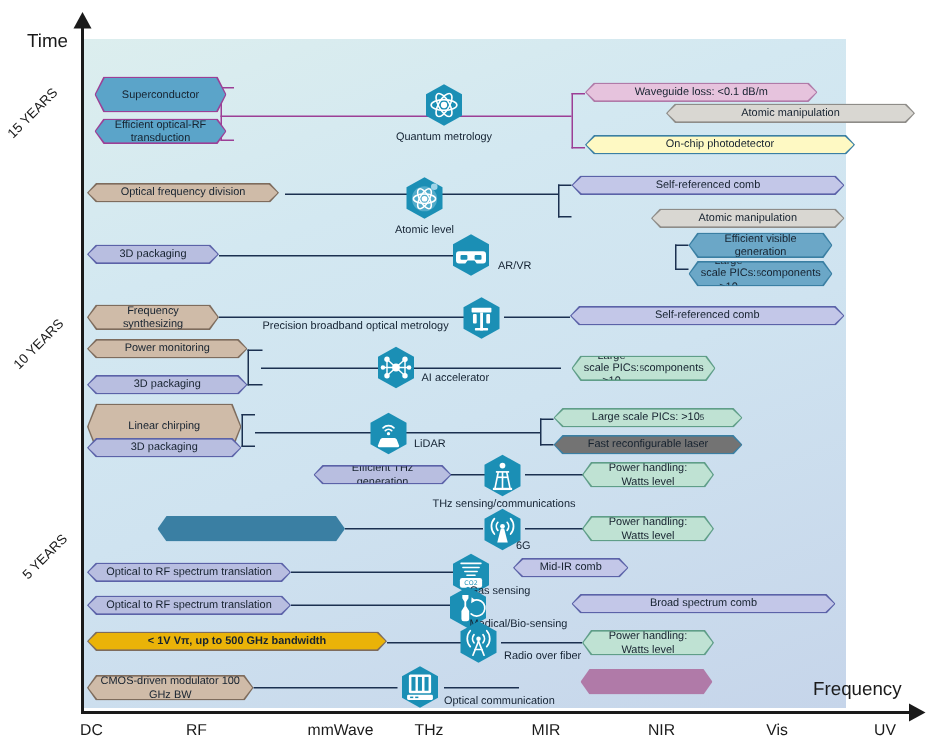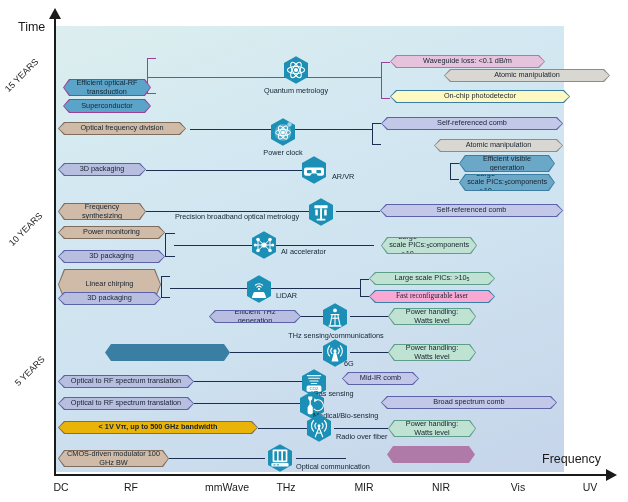--- a/index.html
+++ b/index.html
@@ -63,21 +63,21 @@
   <div class="xt" style="left:286px;">THz</div>
   <div class="xt" style="left:364px;">MIR</div>
   <div class="xt" style="left:441px;">NIR</div>
   <div class="xt" style="left:518px;">Vis</div>
   <div class="xt" style="left:590px;">UV</div>
 
   <div id="layer">
       <div class="conn mag" style="left: 147px; top: 77px; width: 234px; height: 1.4px;"></div>
       <div class="brk mag" style="left: 147px; top: 58px; width: 9px; height: 36px;"></div>
       <div class="brk mag" style="left: 381px; top: 62px; width: 9px; height: 37px;"></div>
-      <div class="nodewrap" style="left: 63px; top: 51px; width: 88px; height: 14px; margin-top: 48px;">
+      <div class="nodewrap" style="left: 63px; top: 51px; width: 88px; height: 24px;">
         <div class="outline" style="background: rgb(156, 63, 150);"></div>
         <div class="inner" style="background: rgb(91, 164, 201);">Superconductor</div>
       </div>
       <div class="nodewrap" style="left: 63px; top: 79px; width: 88px; height: 17px;">
         <div class="outline" style="background: rgb(156, 63, 150);"></div>
         <div class="inner" style="background: rgb(91, 164, 201);">Efficient optical-RF transduction</div>
       </div>
       <div class="icon" style="left: 281px; top: 55px;">
         <svg viewBox="0 0 30 30" xmlns="http://www.w3.org/2000/svg">
           <path d="M15 1.2 L27 7.9 L27 22.1 L15 28.8 L3 22.1 L3 7.9 Z" fill="#1b8fb5"></path>
@@ -114,21 +114,21 @@
           <circle cx="15" cy="15.5" r="8.4" fill="#7fc4dd" opacity="0.55"></circle>
           <g stroke="#ffffff" fill="none" stroke-width="1">
             <ellipse cx="15" cy="15.5" rx="7.4" ry="3.1"></ellipse>
             <ellipse cx="15" cy="15.5" rx="7.4" ry="3.1" transform="rotate(60 15 15.5)"></ellipse>
             <ellipse cx="15" cy="15.5" rx="7.4" ry="3.1" transform="rotate(120 15 15.5)"></ellipse>
           </g>
           <circle cx="15" cy="15.5" r="1.9" fill="#ffffff"></circle>
           <circle cx="21.5" cy="7.5" r="2.2" fill="#9fd4e8"></circle>
         </svg>
       </div>
-      <div class="icap" style="left: 283px; top: 148px; transform: translateX(-50%);">Power clock</div>
+      <div class="icap" style="left: 283px; top: 148px; transform: translateX(-50%);">Atomic level</div>
       <div class="nodewrap" style="left: 381px; top: 117px; width: 182px; height: 13px;">
         <div class="outline" style="background: rgb(91, 98, 168);"></div>
         <div class="inner" style="background: rgb(195, 199, 232);">Self-referenced comb</div>
       </div>
       <div class="nodewrap" style="left: 434px; top: 139px; width: 129px; height: 13px;">
         <div class="outline" style="background: rgb(142, 140, 136);"></div>
         <div class="inner" style="background: rgb(217, 215, 210);">Atomic manipulation</div>
       </div>
       <div class="conn" style="left: 146px; top: 170px; width: 160px; height: 1.4px;"></div>
       <div class="brk" style="left: 450px; top: 163px; width: 9px; height: 17px;"></div>
@@ -236,21 +236,21 @@
           <rect x="7.9" y="22" width="14.2" height="2.1" rx="1" fill="#ffffff"></rect>
         </svg>
       </div>
       <div class="icap" style="left: 276px; top: 291px;">LiDAR</div>
       <div class="nodewrap" style="left: 369px; top: 272px; width: 126px; height: 13px;">
         <div class="outline" style="background: rgb(95, 158, 136);"></div>
         <div class="inner" style="background: rgb(191, 226, 211);">Large scale PICs: &gt;10<sup>5</sup></div>
       </div>
       <div class="nodewrap" style="left: 369px; top: 290px; width: 126px; height: 13px;">
         <div class="outline" style="background: rgb(58, 127, 163);"></div>
-        <div class="inner" style="background: #f9a8d4; font-family: Liberation Serif, serif;">Fast reconfigurable laser</div>
+        <div class="inner" style="background: #737373;">Fast reconfigurable laser</div>
       </div>
       <div class="conn" style="left: 300px; top: 316px; width: 24px; height: 1.4px;"></div>
       <div class="conn" style="left: 350px; top: 316px; width: 39px; height: 1.4px;"></div>
       <div class="nodewrap" style="left: 209px; top: 310px; width: 92px; height: 13px;">
         <div class="outline" style="background: rgb(91, 98, 168);"></div>
         <div class="inner" style="background: rgb(184, 190, 224);">Efficient THz generation</div>
       </div>
       <div class="icon" style="left: 320px; top: 302px;">
         <svg viewBox="0 0 30 30" xmlns="http://www.w3.org/2000/svg">
           <path d="M15 1.2 L27 7.9 L27 22.1 L15 28.8 L3 22.1 L3 7.9 Z" fill="#1b8fb5"></path>

